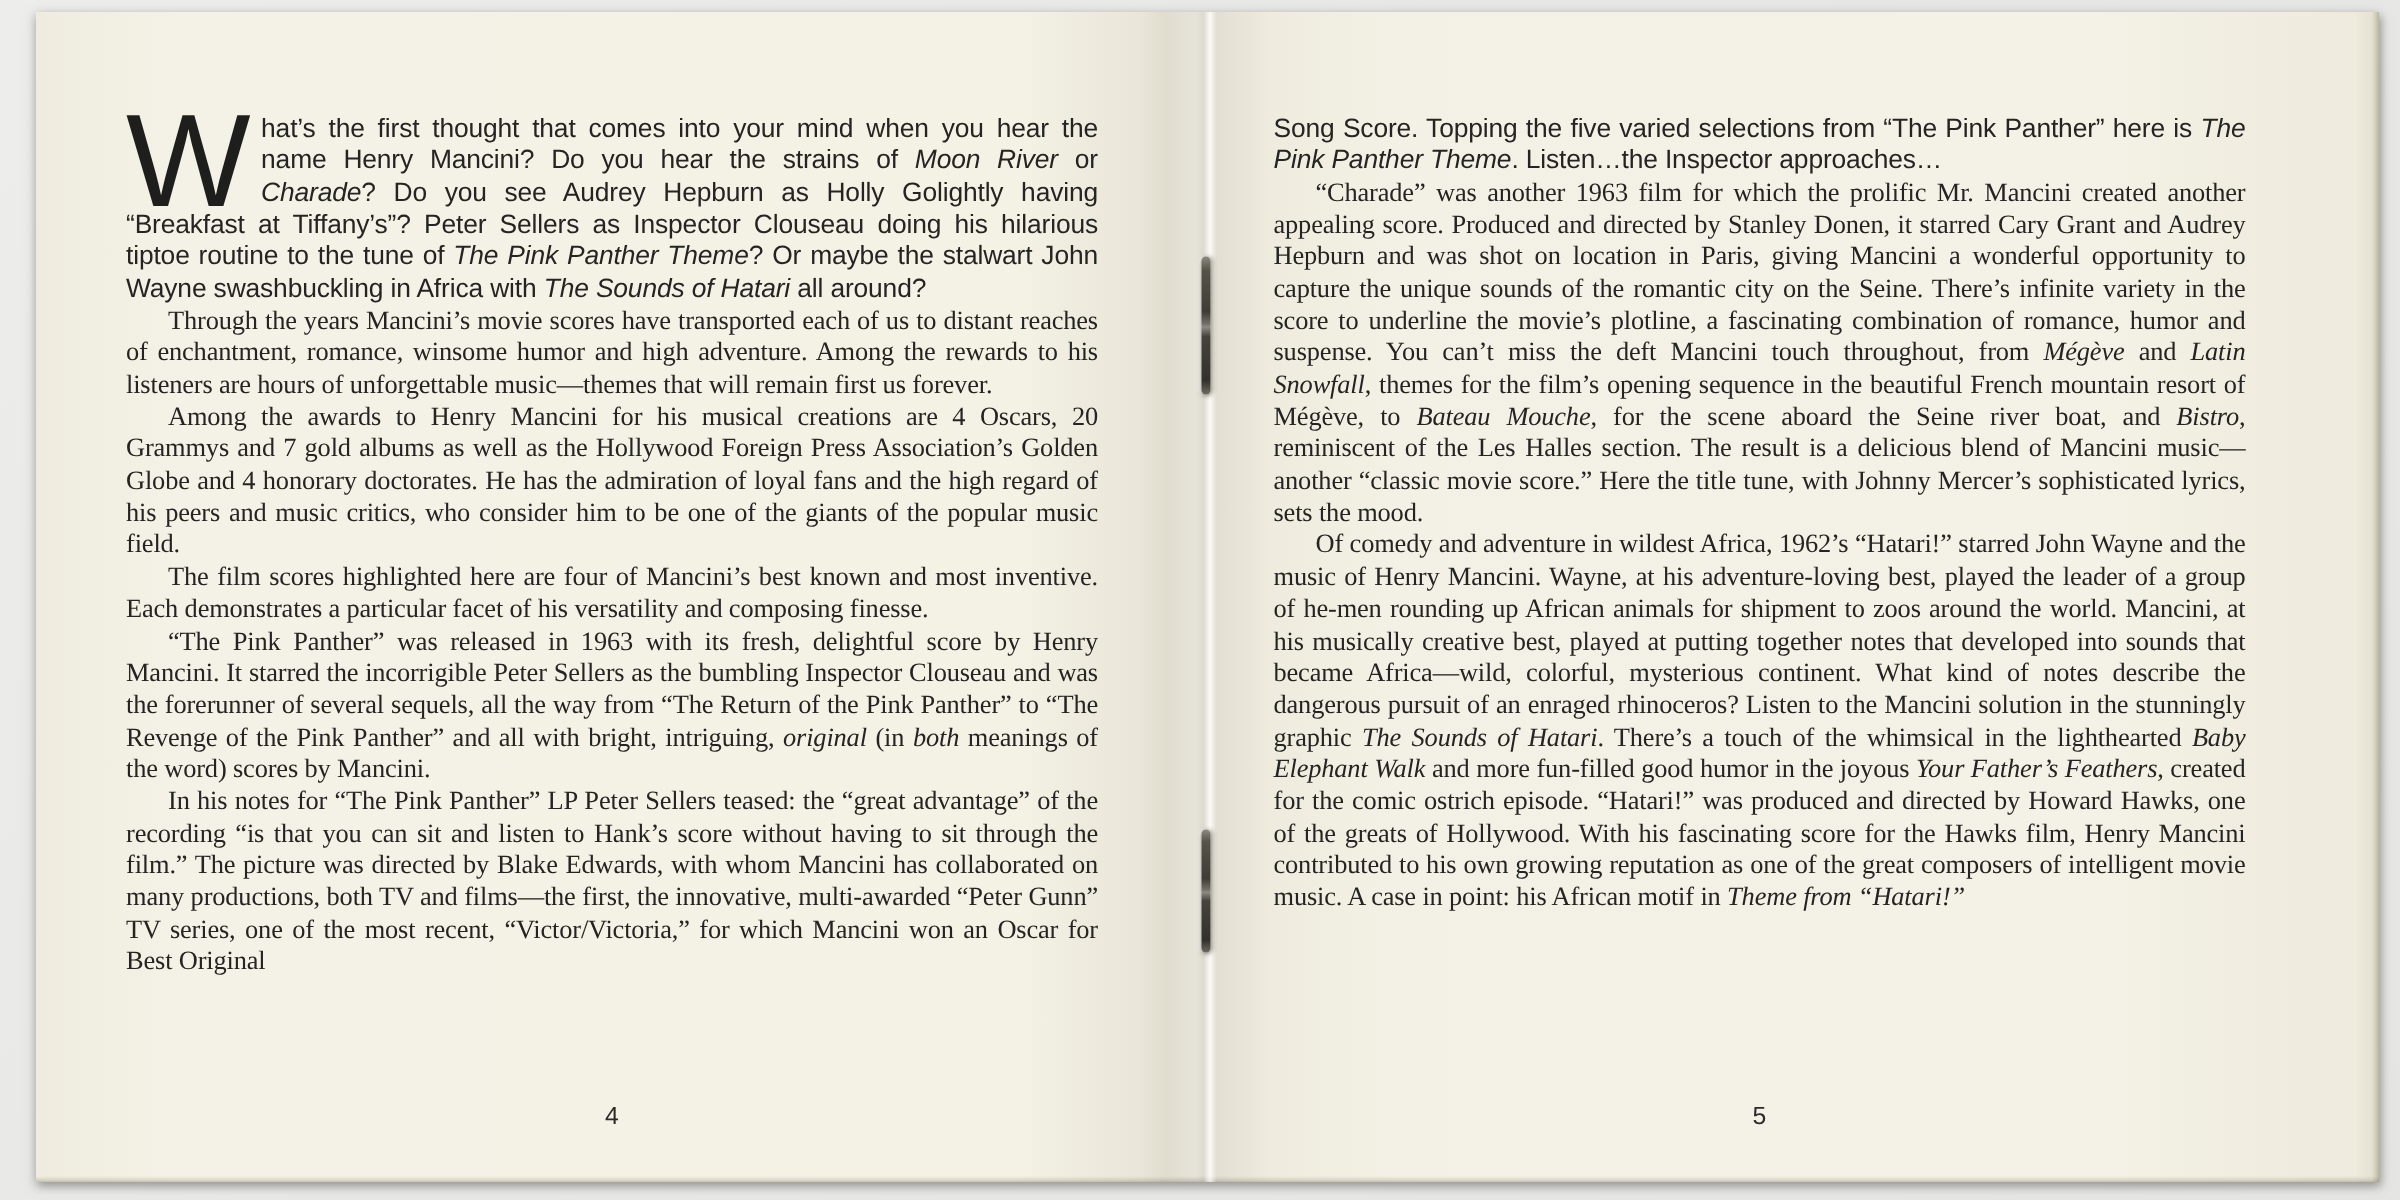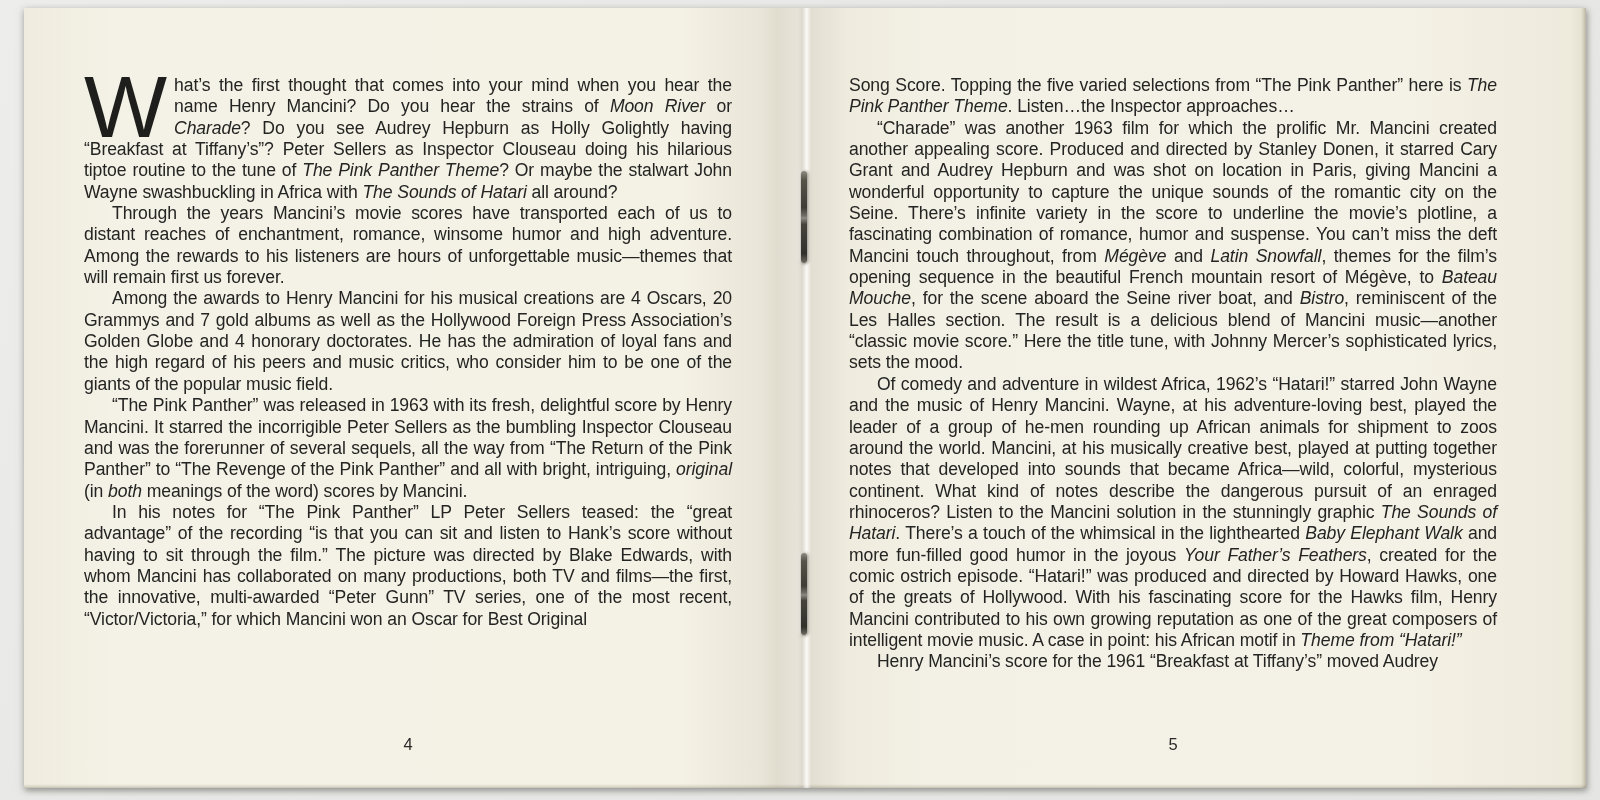--- a/index.html
+++ b/index.html
@@ -52,21 +52,21 @@
   .text-col{
     position:absolute;top:67px;width:648px;
     text-align:justify;
     font-size:17.6px;line-height:21.35px;
     letter-spacing:-0.1px;
     color:#242422;
   }
   .text-col-left{left:60px;}
   .text-col-right{left:825px;}
   p.para{margin:0;padding:0;}
-  p.indent{text-indent:28px;}
+  p.indent{text-indent:28px;font-family:Liberation Serif, serif;}
   .para em{font-style:italic;}
   .drop-cap{
     float:left;
     font-size:88px;line-height:64px;height:63px;
     margin:0 9px 0 0;
     letter-spacing:-2px;
     color:#1e1e1c;
   }
   .folio{
     position:absolute;top:727px;width:648px;
@@ -78,30 +78,30 @@
 </head>
 <body>
 
 <div class="scan">
   <div class="booklet">
 
     <div class="text-col text-col-left">
         <p class="para"><span class="drop-cap">W</span><span>hat’s the first thought that comes into your mind when you hear the name Henry Mancini? Do you hear the strains of </span><em>Moon River</em><span> or </span><em>Charade</em><span>? Do you see Audrey Hepburn as Holly Golightly having “Breakfast at Tiffany’s”? Peter Sellers as Inspector Clouseau doing his hilarious tiptoe routine to the tune of </span><em>The Pink Panther Theme</em><span>? Or maybe the stalwart John Wayne swashbuckling in Africa with </span><em>The Sounds of Hatari</em><span> all around?</span></p>
         <p class="para indent"><span>Through the years Mancini’s movie scores have transported each of us to distant reaches of enchantment, romance, winsome humor and high adventure. Among the rewards to his listeners are hours of unforgettable music—themes that will remain first us forever.</span></p>
         <p class="para indent"><span>Among the awards to Henry Mancini for his musical creations are 4 Oscars, 20 Grammys and 7 gold albums as well as the Hollywood Foreign Press Association’s Golden Globe and 4 honorary doctorates. He has the admiration of loyal fans and the high regard of his peers and music critics, who consider him to be one of the giants of the popular music field.</span></p>
+        <p class="para indent"><span>The film scores highlighted here are four of Mancini’s best known and most inventive. Each demonstrates a particular facet of his versatility and composing finesse.</span></p>
         <p class="para indent"><span>“The Pink Panther” was released in 1963 with its fresh, delightful score by Henry Mancini. It starred the incorrigible Peter Sellers as the bumbling Inspector Clouseau and was the forerunner of several sequels, all the way from “The Return of the Pink Panther” to “The Revenge of the Pink Panther” and all with bright, intriguing, </span><em>original</em><span> (in </span><em>both</em><span> meanings of the word) scores by Mancini.</span></p>
         <p class="para indent"><span>In his notes for “The Pink Panther” LP Peter Sellers teased: the “great advantage” of the recording “is that you can sit and listen to Hank’s score without having to sit through the film.” The picture was directed by Blake Edwards, with whom Mancini has collaborated on many productions, both TV and films—the first, the innovative, multi-awarded “Peter Gunn” TV series, one of the most recent, “Victor/Victoria,” for which Mancini won an Oscar for Best Original</span></p>
       </div>
     <div class="folio folio-left">4</div>
 
     <div class="text-col text-col-right">
         <p class="para"><span>Song Score. Topping the five varied selections from “The Pink Panther” here is </span><em>The Pink Panther Theme</em><span>. Listen…the Inspector approaches…</span></p>
         <p class="para indent"><span>“Charade” was another 1963 film for which the prolific Mr. Mancini created another appealing score. Produced and directed by Stanley Donen, it starred Cary Grant and Audrey Hepburn and was shot on location in Paris, giving Mancini a wonderful opportunity to capture the unique sounds of the romantic city on the Seine. There’s infinite variety in the score to underline the movie’s plotline, a fascinating combination of romance, humor and suspense. You can’t miss the deft Mancini touch throughout, from </span><em>Mégève</em><span> and </span><em>Latin Snowfall</em><span>, themes for the film’s opening sequence in the beautiful French mountain resort of Mégève, to </span><em>Bateau Mouche</em><span>, for the scene aboard the Seine river boat, and </span><em>Bistro</em><span>, reminiscent of the Les Halles section. The result is a delicious blend of Mancini music—another “classic movie score.” Here the title tune, with Johnny Mercer’s sophisticated lyrics, sets the mood.</span></p>
         <p class="para indent"><span>Of comedy and adventure in wildest Africa, 1962’s “Hatari!” starred John Wayne and the music of Henry Mancini. Wayne, at his adventure-loving best, played the leader of a group of he-men rounding up African animals for shipment to zoos around the world. Mancini, at his musically creative best, played at putting together notes that developed into sounds that became Africa—wild, colorful, mysterious continent. What kind of notes describe the dangerous pursuit of an enraged rhinoceros? Listen to the Mancini solution in the stunningly graphic </span><em>The Sounds of Hatari</em><span>. There’s a touch of the whimsical in the lighthearted </span><em>Baby Elephant Walk</em><span> and more fun-filled good humor in the joyous </span><em>Your Father’s Feathers</em><span>, created for the comic ostrich episode. “Hatari!” was produced and directed by Howard Hawks, one of the greats of Hollywood. With his fascinating score for the Hawks film, Henry Mancini contributed to his own growing reputation as one of the great composers of intelligent movie music. A case in point: his African motif in </span><em>Theme from “Hatari!”</em></p>
-        <p class="para indent"><span>Henry Mancini’s score for the 1961 “Breakfast at Tiffany’s” moved Audrey</span></p>
       </div>
     <div class="folio folio-right">5</div>
 
     <div class="spine"></div>
     <div class="staple staple-top"></div>
     <div class="staple staple-bottom"></div>
   </div>
 </div>
 
 </body></html>

